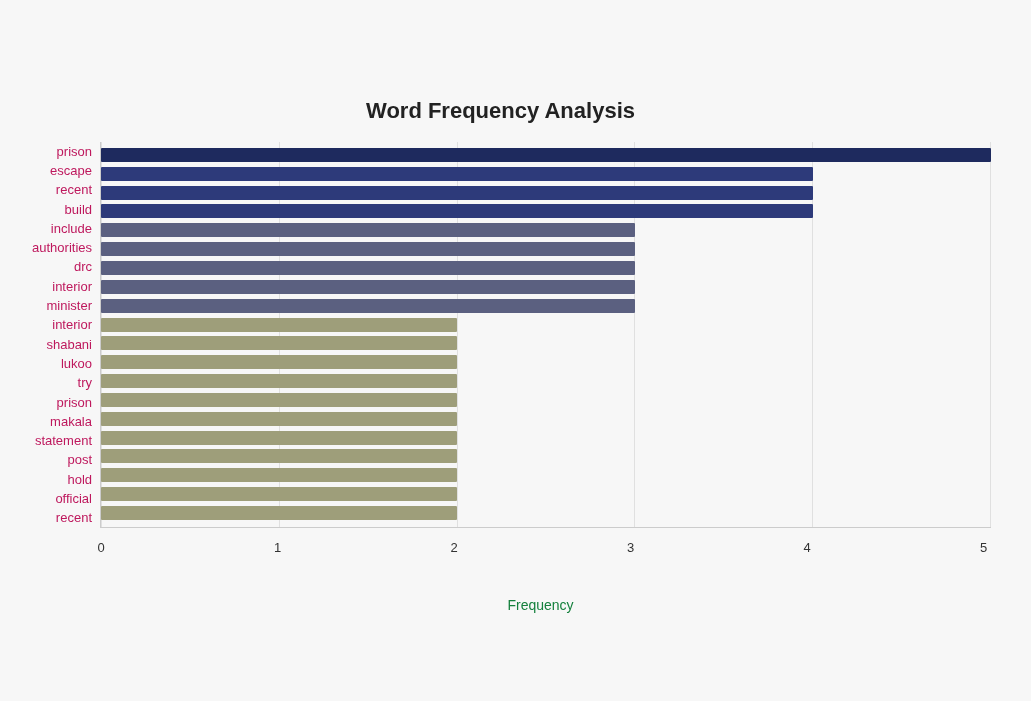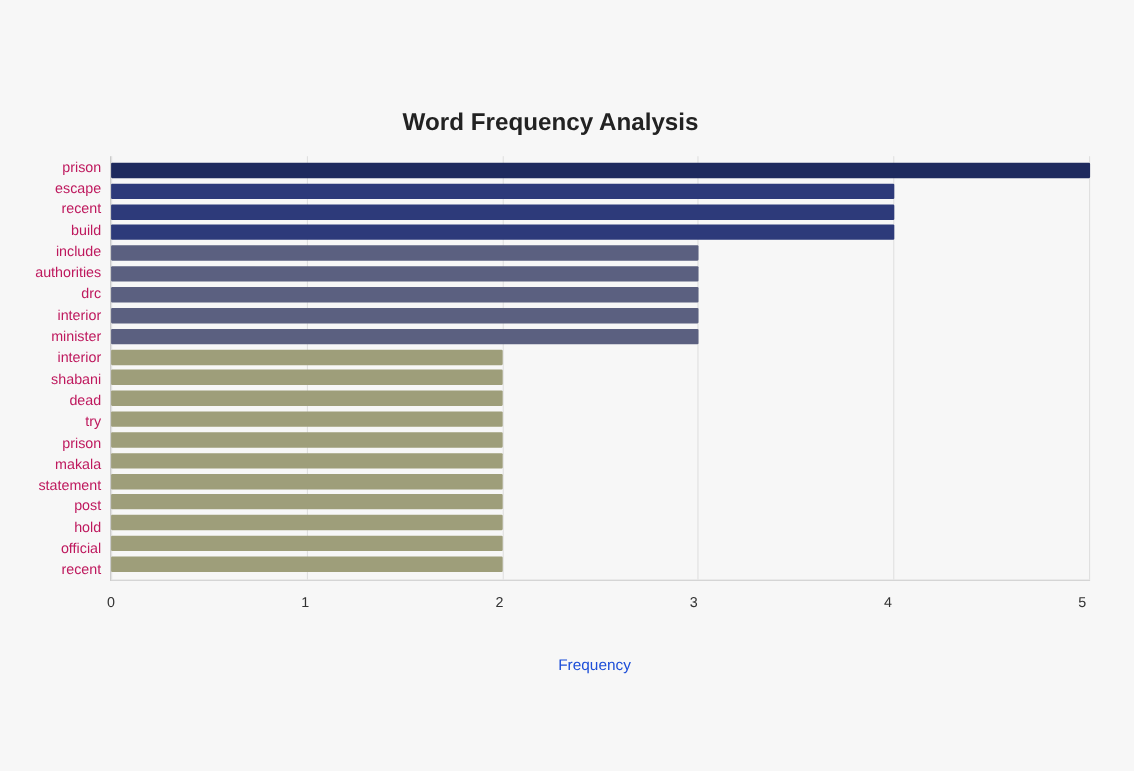--- a/index.html
+++ b/index.html
@@ -92,21 +92,21 @@
       justify-content: space-between;
     }
     .x-label {
       font-size: 13px;
       color: #333;
       transform: translateX(-50%);
     }
     .x-axis-title {
       text-align: center;
       font-size: 14px;
-      color: #1d4ed8;
+      color: #15803d;
       margin-top: 21px;
     }
     .bottom-section {
       position: absolute;
       bottom: 10px;
       left: 90px;
       right: 40px;
       text-align: center;
     }
   </style>
@@ -121,21 +121,21 @@
         <div class="y-label">escape</div>
         <div class="y-label">recent</div>
         <div class="y-label">build</div>
         <div class="y-label">include</div>
         <div class="y-label">authorities</div>
         <div class="y-label">drc</div>
         <div class="y-label">interior</div>
         <div class="y-label">minister</div>
         <div class="y-label">interior</div>
         <div class="y-label">shabani</div>
-        <div class="y-label">dead</div>
+        <div class="y-label">lukoo</div>
         <div class="y-label">try</div>
         <div class="y-label">prison</div>
         <div class="y-label">makala</div>
         <div class="y-label">statement</div>
         <div class="y-label">post</div>
         <div class="y-label">hold</div>
         <div class="y-label">official</div>
         <div class="y-label">recent</div>
       </div>
     <div class="bars-area">

